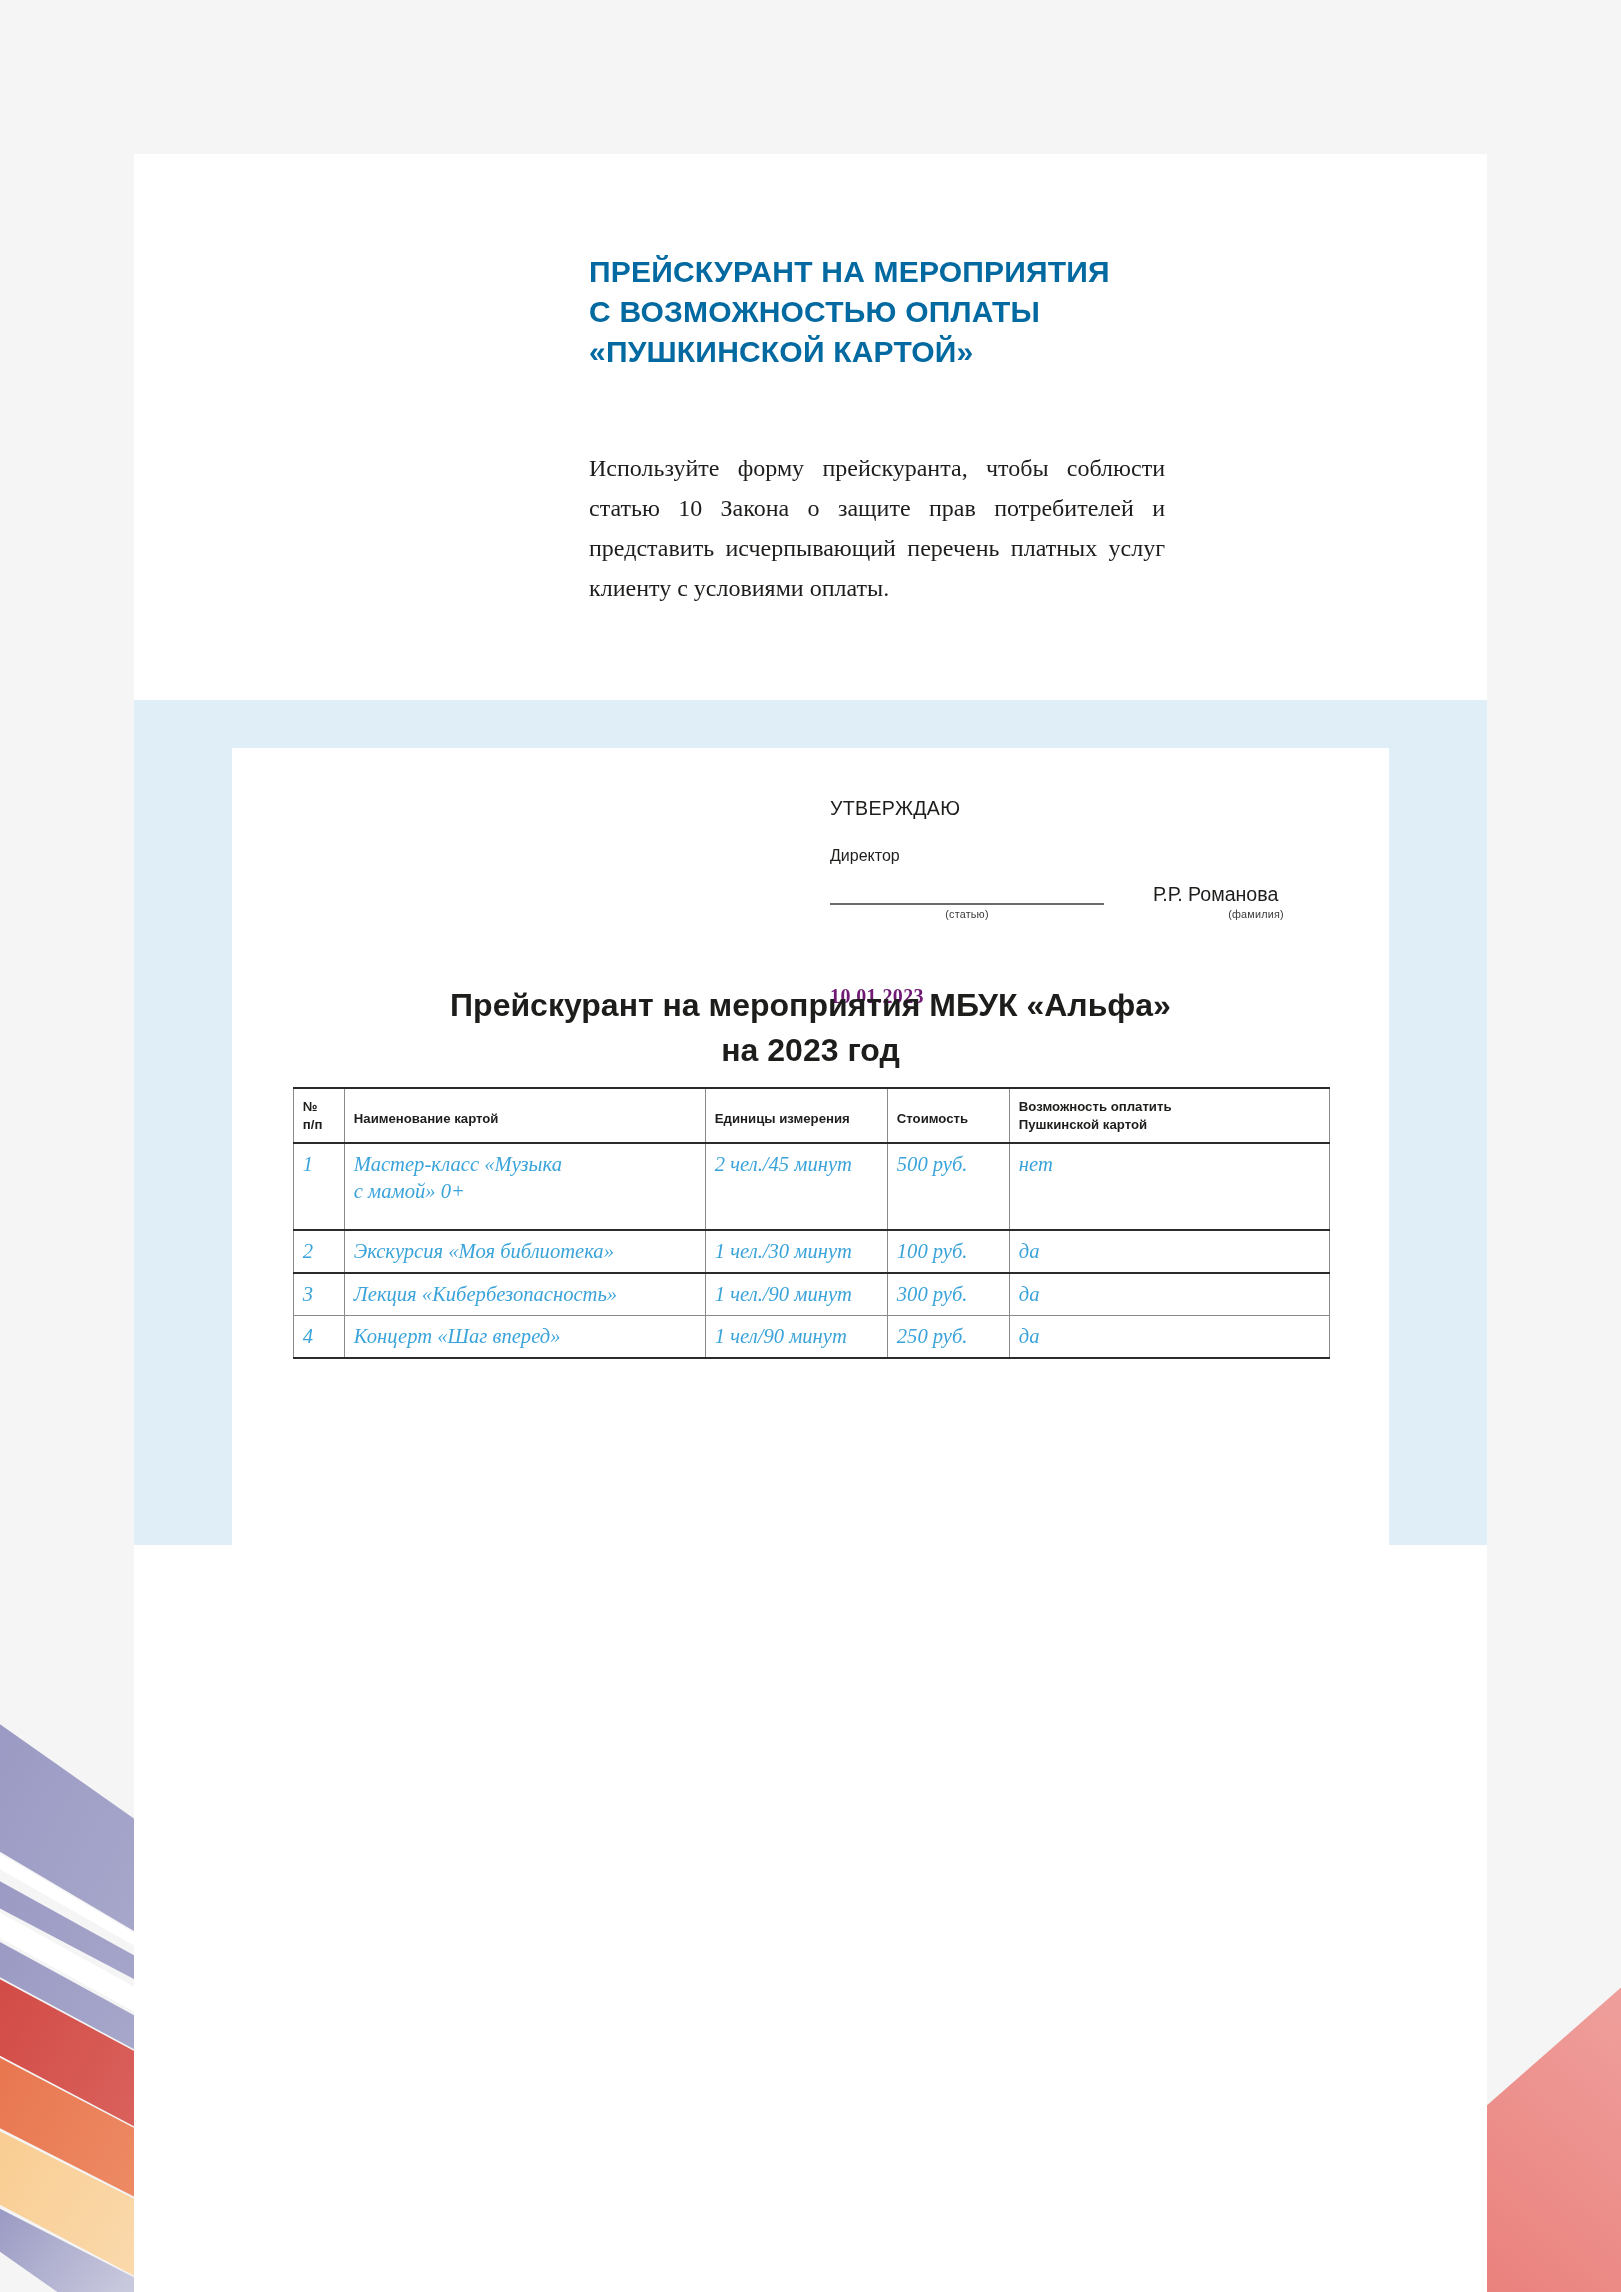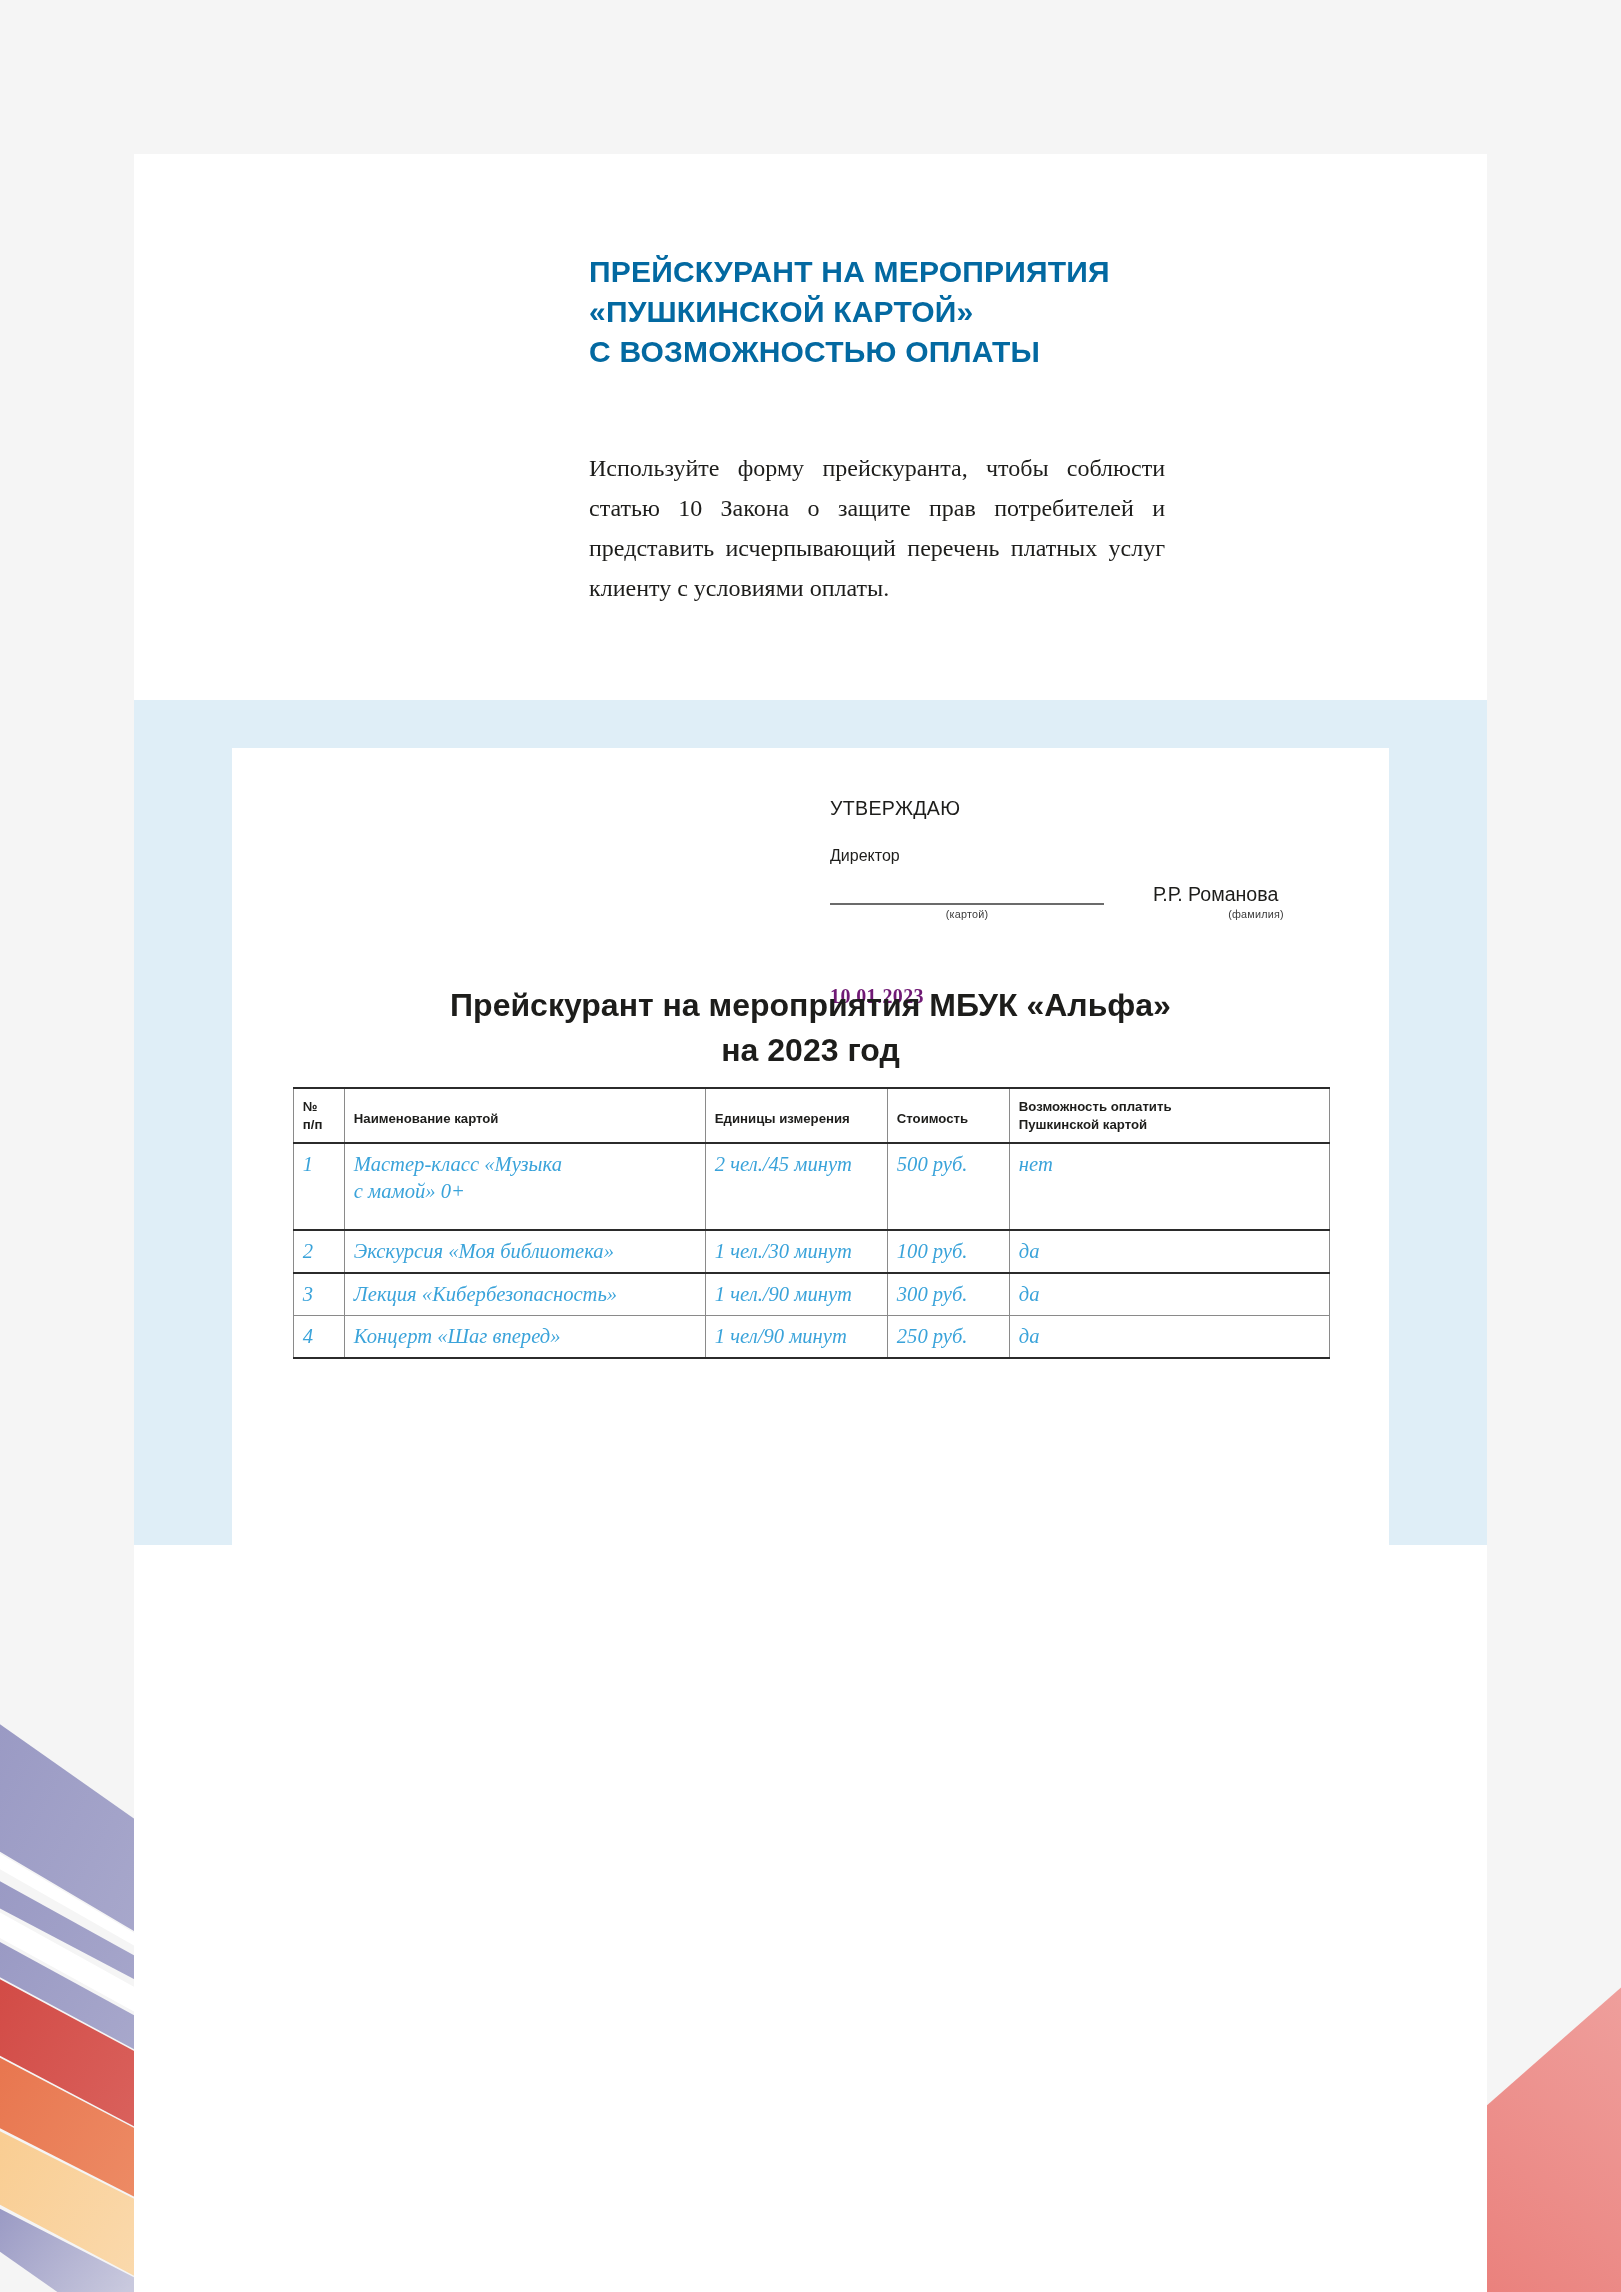--- a/index.html
+++ b/index.html
@@ -207,38 +207,38 @@
     </defs>
     <polygon points="430,118 430,430 75,430" fill="url(#gPink)"></polygon>
   </svg>
 
   <div id="sheet">
 
     <div id="header-zone">
 
       <div id="doc-title">
         <div>ПРЕЙСКУРАНТ НА МЕРОПРИЯТИЯ</div>
+        <div>С ВОЗМОЖНОСТЬЮ ОПЛАТЫ</div>
         <div>«ПУШКИНСКОЙ КАРТОЙ»</div>
-        <div>С ВОЗМОЖНОСТЬЮ ОПЛАТЫ</div>
       </div>
 
       <p id="intro-paragraph">Используйте форму прейскуранта, чтобы соблюсти статью 10 Закона о защите прав потребителей и представить исчерпывающий перечень платных услуг клиенту с условиями оплаты.</p>
     </div>
 
     <div id="blue-panel">
 
       <div id="inner-doc">
 
         <div id="approval">
           <div id="approve-word">УТВЕРЖДАЮ</div>
           <div id="approve-role">Директор</div>
 
           <div id="sign-row">
             <div id="sign-line"></div>
-            <div id="sign-caption">(картой)</div>
+            <div id="sign-caption">(статью)</div>
             <div id="surname">Р.Р. Романова</div>
             <div id="surname-caption">(фамилия)</div>
           </div>
 
           <div id="doc-date">10.01.2023</div>
         </div>
 
         <div id="pricelist-heading">
           <div>Прейскурант на мероприятия МБУК «Альфа»</div>
           <div>на 2023 год</div>

